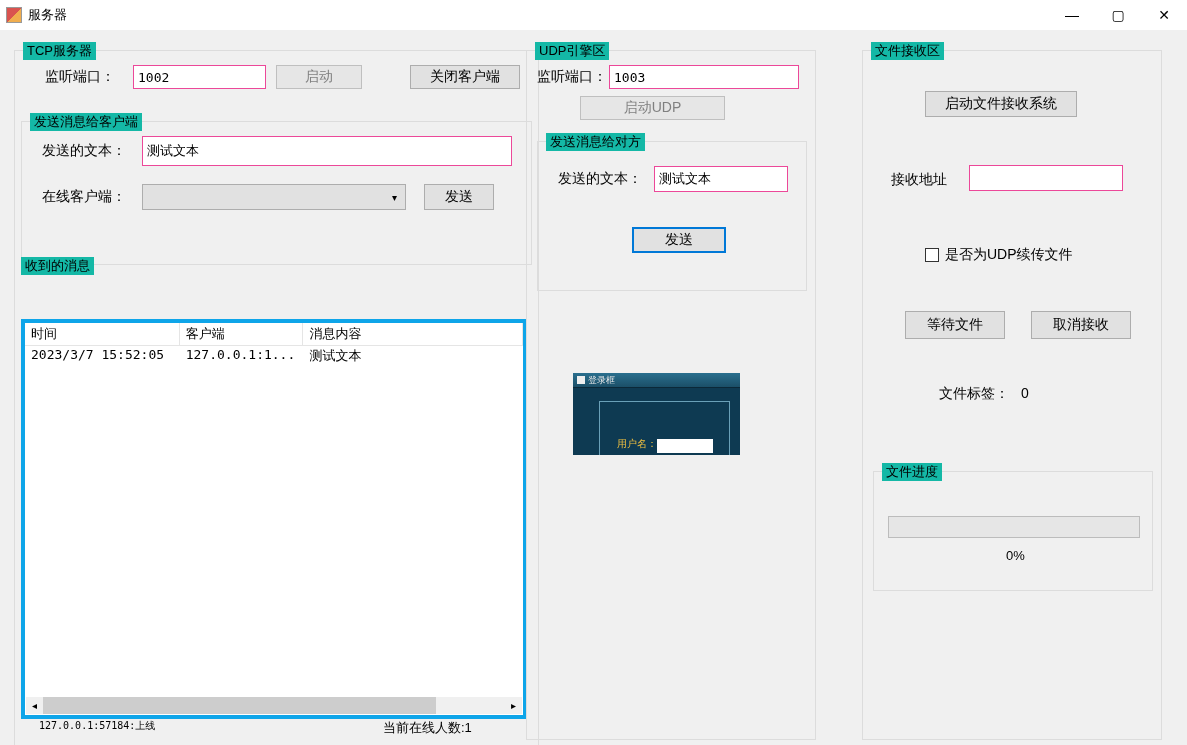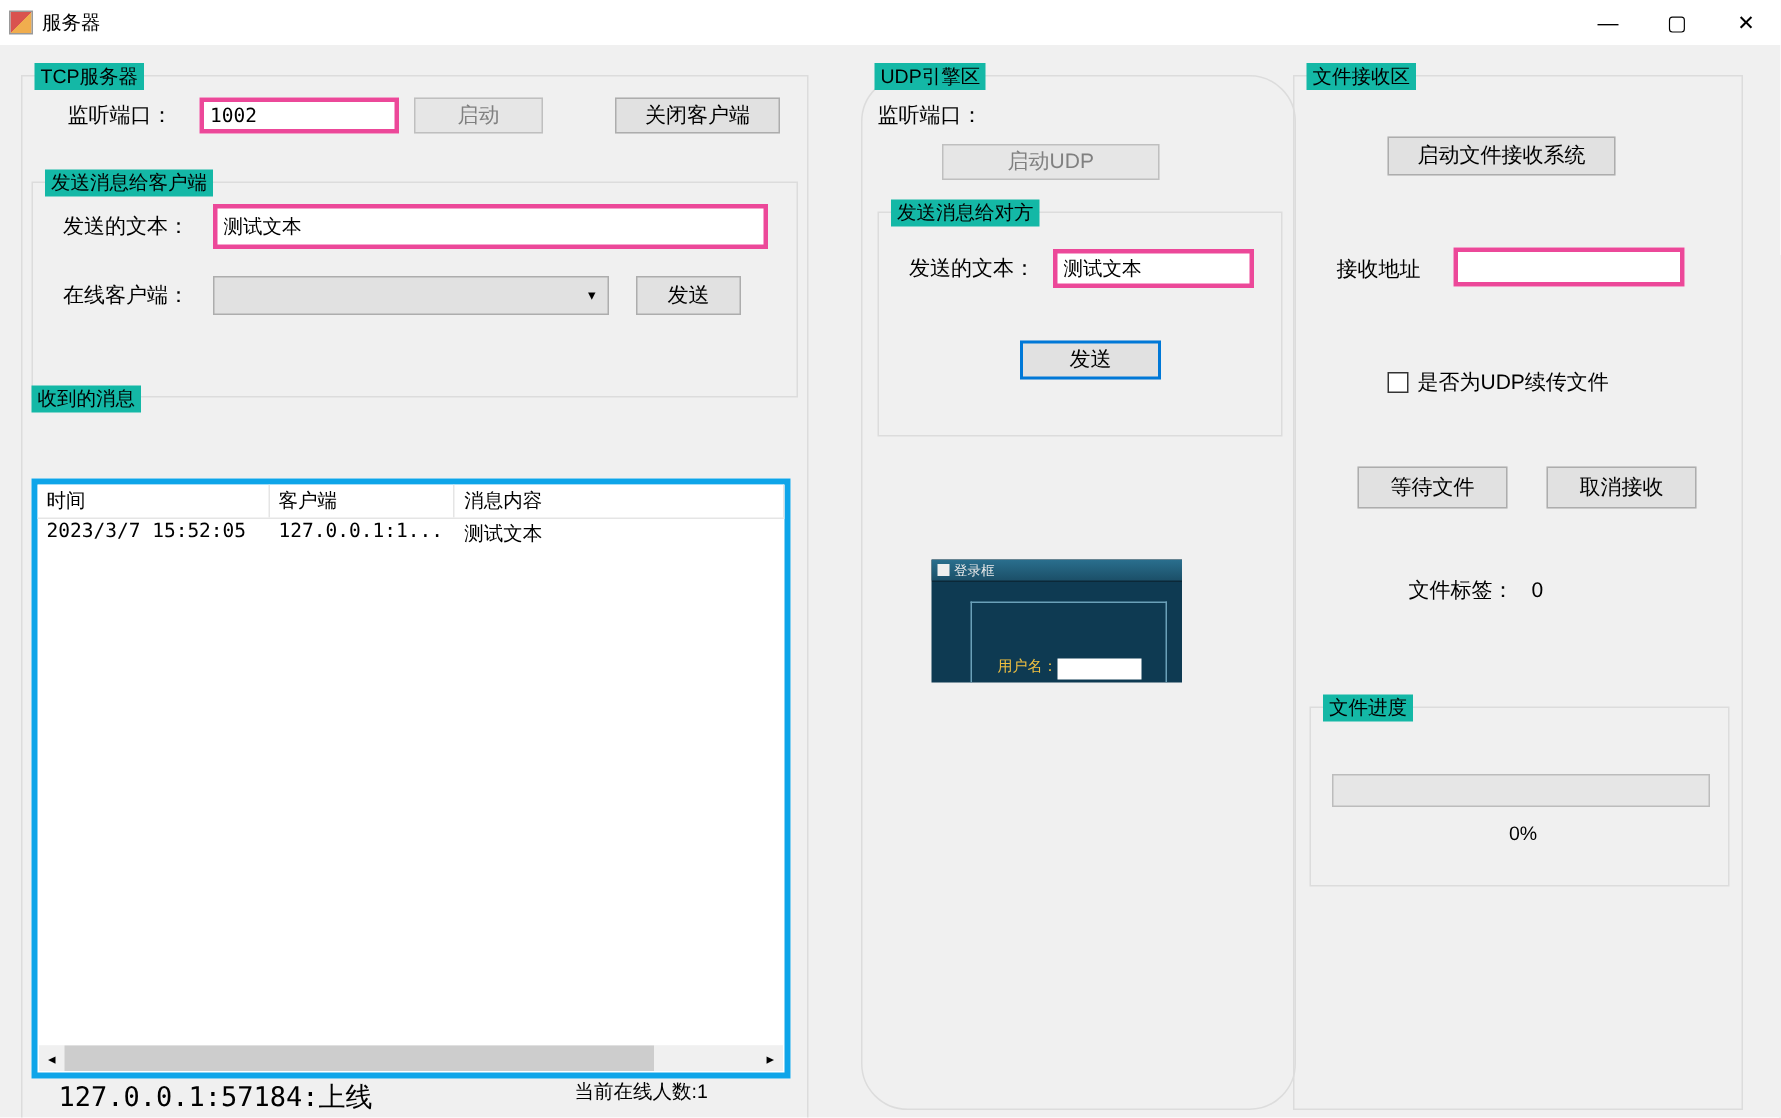--- a/index.html
+++ b/index.html
@@ -62,21 +62,21 @@
 
   .lbl {
     position: absolute;
     font-size: 14px;
     white-space: nowrap;
   }
 
   .textbox {
     position: absolute;
     background: #ffffff;
-    border: 3px solid #ec4899;
+    border: 1px solid #ec4899;
     box-sizing: border-box;
     padding: 2px 4px;
     font-size: 13px;
     font-family: "SimSun", monospace;
   }
 
   .btn {
     position: absolute;
     background: #e1e1e1;
     border: 1px solid #adadad;
@@ -252,28 +252,29 @@
         <div class="lv-hscroll">
           <div class="arrow">◂</div>
           <div class="track">
               <div class="thumb"></div>
             </div>
           <div class="arrow">▸</div>
         </div>
       </div>
     </div>
 
-    <div class="lbl" style="left:24px; top:668px; font-family:'SimSun',monospace; font-size:18px;">127.0.0.1:57184:上线</div>
+    <div class="lbl" style="left:24px; top:668px; font-family:'SimSun',monospace; font-size:10px;">127.0.0.1:57184:上线</div>
     <div class="lbl" style="left:368px; top:668px; font-size:13px;">当前在线人数:1</div>
   </div>
 
-  <div class="groupbox" style="left:574px; top:20px; width:290px; height:690px;border-radius:31px;">
+  <div class="groupbox" style="left:526px; top:20px; width:290px; height:690px;">
     <div class="legend">UDP引擎区</div>
 
     <div class="lbl" style="left:10px; top:17px;">监听端口：</div>
+    <input class="textbox" style="left: 82px; top: 14px; width: 190px; height: 24px;" value="1003">
     <div class="btn disabled" style="left:53px; top:45px; width:145px; height:24px;">
         <span>启动UDP</span>
       </div>
 
     <div class="groupbox" style="left:10px; top:90px; width:270px; height:150px;">
       <div class="legend">发送消息给对方</div>
 
       <div class="lbl" style="left:20px; top:28px;">发送的文本：</div>
       <input class="textbox" style="left: 116px; top: 24px; width: 134px; height: 26px;" value="测试文本">
       <div class="btn focus" style="left:94px; top:85px; width:94px; height:26px;">

